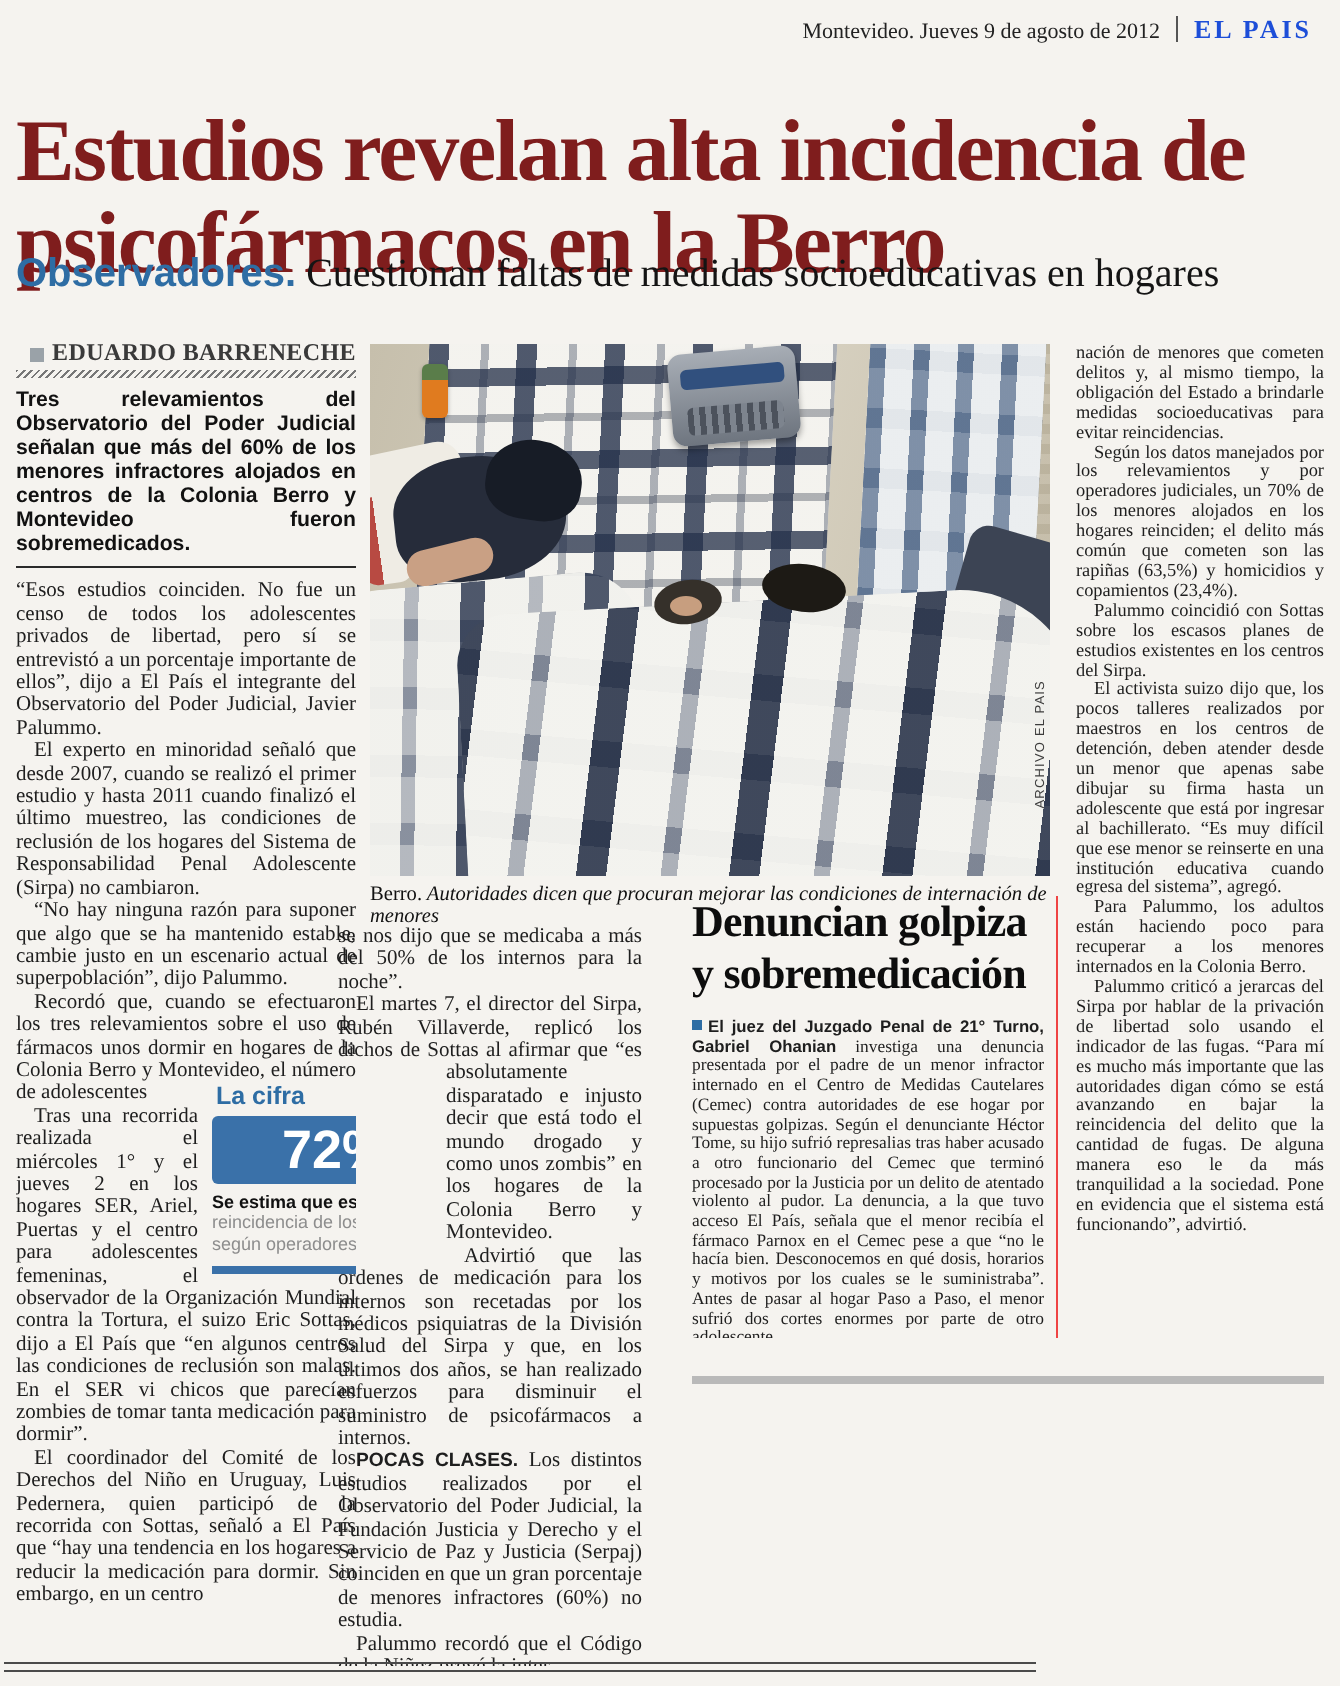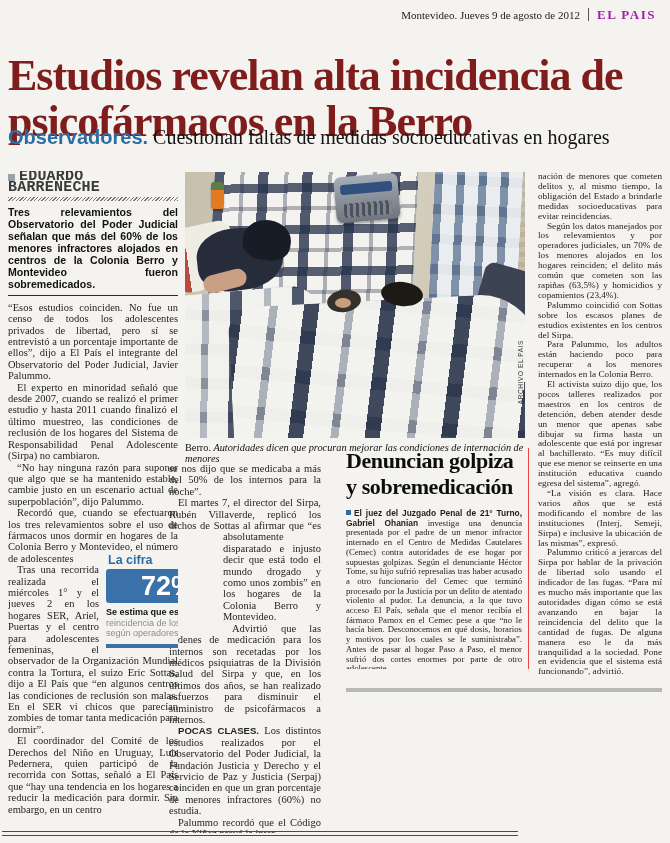--- a/index.html
+++ b/index.html
@@ -2,38 +2,38 @@
 <html lang="es"><head>
 <meta charset="utf-8">
 <style>
   html,body{margin:0;padding:0;background:#e8e6e2;}
   #page{position:relative;width:670px;height:843px;background:#f5f3ef;margin:0 auto;
         font-family:"Liberation Serif",serif;color:#1e1e1e;overflow:hidden;}
 
   
   .masthead{position:absolute;top:7px;right:14px;font-size:11px;color:#222;white-space:nowrap;}
   .masthead .sep{display:inline-block;width:1px;height:13px;background:#555;margin:0 8px;vertical-align:-2px;}
-  .masthead .brand{font-weight:bold;font-size:13px;letter-spacing:1.5px;color:#a21caf;}
+  .masthead .brand{font-weight:bold;font-size:13px;letter-spacing:1.5px;color:#1d4ed8;}
 
   
   .headline{position:absolute;left:8px;top:24px;width:656px;
             font-weight:bold;font-size:44px;line-height:46px;letter-spacing:-1px;color:#7f1d1d;}
   .kicker{position:absolute;left:8px;top:125px;width:660px;font-size:20px;line-height:24px;color:#141414;}
   .kicker .klabel{font-family:"Liberation Sans",sans-serif;font-weight:bold;color:#2e6da4;margin-top:43px;}
 
   
   .textcol{position:absolute;text-align:justify;overflow:hidden;}
   .textcol p{margin:0;}
   .textcol p.ind{text-indent:9px;}
   #col1{left:8px;top:171px;width:170px;height:662px;font-size:10.5px;line-height:11.4px;}
   #col2{left:169px;top:463px;width:152px;height:370px;font-size:10.5px;line-height:11.4px;}
   #col3{left:538px;top:172px;width:124px;height:514px;font-size:9.2px;line-height:9.9px;}
 
-  .byline{font-family:Liberation Mono, monospace;font-weight:bold;font-size:15px;
-          letter-spacing:.2px;color:#3a3a3a;text-align:left;text-indent:0;}
+  .byline{font-family:Liberation Serif, serif;font-weight:bold;font-size:12px;
+          letter-spacing:.2px;color:#3a3a3a;text-align:right;text-indent:0;}
   .byline .sq{display:inline-block;width:7px;height:7px;background:#9aa2a8;margin-right:4px;vertical-align:-1px;}
   .hatchrule{height:4px;margin:3px 0 5px;
              background:repeating-linear-gradient(135deg,#777 0,#777 1px,transparent 1px,transparent 2.6px);}
   .lead{font-family:"Liberation Sans",sans-serif;font-weight:bold;font-size:10.6px;line-height:12px;
         text-align:justify;color:#111;}
   .thinrule{border-top:1.6px solid #2a2a2a;margin:5px 0 6px;}
   .lede-caps{font-family:"Liberation Sans",sans-serif;font-weight:bold;font-size:9.6px;}
 
   
   .cifra{float:right;width:124px;margin:2px -52px 4px 7px;position:relative;z-index:6;
@@ -188,22 +188,21 @@
     <div class="stitle">Denuncian golpiza y sobremedicación</div>
     <div class="sbody">
       <span class="bsq"></span><span class="slead">El juez del Juzgado Penal de 21° Turno, Gabriel Ohanian</span><span> investiga una denuncia presentada por el padre de un menor infractor internado en el Centro de Medidas Cautelares (Cemec) contra autoridades de ese hogar por supuestas golpizas. Según el denunciante Héctor Tome, su hijo sufrió represalias tras haber acusado a otro funcionario del Cemec que terminó procesado por la Justicia por un delito de atentado violento al pudor. La denuncia, a la que tuvo acceso El País, señala que el menor recibía el fármaco Parnox en el Cemec pese a que “no le hacía bien. Desconocemos en qué dosis, horarios y motivos por los cuales se le suministraba”. Antes de pasar al hogar Paso a Paso, el menor sufrió dos cortes enormes por parte de otro adolescente.</span>
     </div>
   </div>
 
   <div id="col3" class="textcol">
     <p>nación de menores que cometen delitos y, al mismo tiempo, la obligación del Estado a brindarle medidas socioeducativas para evitar reincidencias.</p>
     <p class="ind">Según los datos manejados por los relevamientos y por operadores judiciales, un 70% de los menores alojados en los hogares reinciden; el delito más común que cometen son las rapiñas (63,5%) y homicidios y copamientos (23,4%).</p>
     <p class="ind">Palummo coincidió con Sottas sobre los escasos planes de estudios existentes en los centros del Sirpa.</p>
+    <p class="ind">El activista suizo dijo que, los pocos talleres realizados por maestros en los centros de detención, deben atender desde un menor que apenas sabe dibujar su firma hasta un adolescente que está por ingresar al bachillerato. “Es muy difícil que ese menor se reinserte en una institución educativa cuando egresa del sistema”, agregó.</p>
     <p class="ind">Para Palummo, los adultos están haciendo poco para recuperar a los menores internados en la Colonia Berro.</p>
-    <p class="ind">El activista suizo dijo que, los pocos talleres realizados por maestros en los centros de detención, deben atender desde un menor que apenas sabe dibujar su firma hasta un adolescente que está por ingresar al bachillerato. “Es muy difícil que ese menor se reinserte en una institución educativa cuando egresa del sistema”, agregó.</p>
-    <p class="ind">“La visión es clara. Hace varios años que se está modificando el nombre de las instituciones (Interj, Semeji, Sirpa) e inclusive la ubicación de las mismas”, expresó.</p>
     <p class="ind">Palummo criticó a jerarcas del Sirpa por hablar de la privación de libertad solo usando el indicador de las fugas. “Para mí es mucho más importante que las autoridades digan cómo se está avanzando en bajar la reincidencia del delito que la cantidad de fugas. De alguna manera eso le da más tranquilidad a la sociedad. Pone en evidencia que el sistema está funcionando”, advirtió.</p>
   </div>
 
   <div class="graybar"></div>
   <div class="bottomrule"></div>
 
 </div>
 
 </body></html>

